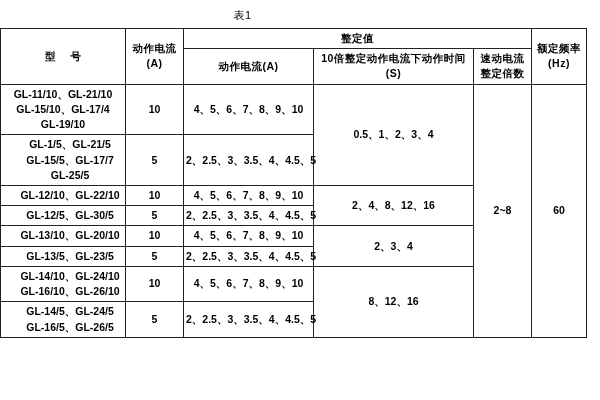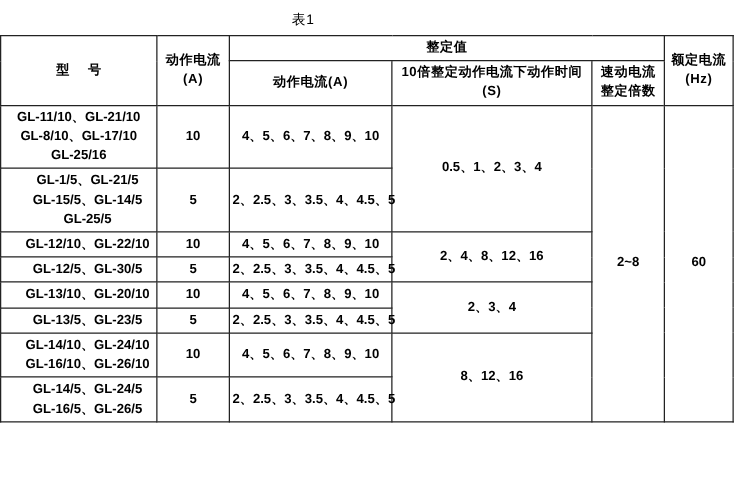--- a/index.html
+++ b/index.html
@@ -93,45 +93,45 @@
       <col class="col-mult">
       <col class="col-freq">
     </colgroup>
     <thead>
       <tr>
         <th class="hdr" rowspan="2">
           <span class="hdr-model">型  号</span>
         </th>
         <th class="hdr hdr-small" rowspan="2">动作电流(A)</th>
         <th class="hdr" colspan="3">整定值</th>
-        <th class="hdr hdr-small" rowspan="2">额定电流(Hz)</th>
+        <th class="hdr hdr-small" rowspan="2">额定频率(Hz)</th>
       </tr>
       <tr>
         <th class="hdr hdr-small">动作电流(A)</th>
         <th class="hdr hdr-small">10倍整定动作电流下动作时间(S)</th>
         <th class="hdr hdr-small">速动电流整定倍数</th>
       </tr>
     </thead>
     <tbody>
         <tr>
           <td class="models">
             <div class="line">GL-11/10、GL-21/10</div>
-            <div class="line">GL-8/10、GL-17/10</div>
-            <div class="line">GL-25/16</div>
+            <div class="line">GL-15/10、GL-17/4</div>
+            <div class="line">GL-19/10</div>
           </td>
           <td>10</td>
           <td class="cell-vals">4、5、6、7、8、9、10</td>
           <td class="cell-vals" rowspan="2">0.5、1、2、3、4</td>
           <td rowspan="8">2~8</td>
           <td rowspan="8">60</td>
         </tr>
         <tr>
           <td class="models indent">
             <div class="line">GL-1/5、GL-21/5</div>
-            <div class="line">GL-15/5、GL-14/5</div>
+            <div class="line">GL-15/5、GL-17/7</div>
             <div class="line">GL-25/5</div>
           </td>
           <td>5</td>
           <td class="cell-vals">2、2.5、3、3.5、4、4.5、5</td>
         </tr>
         <tr>
           <td class="models indent">
             <div class="line">GL-12/10、GL-22/10</div>
           </td>
           <td>10</td>

